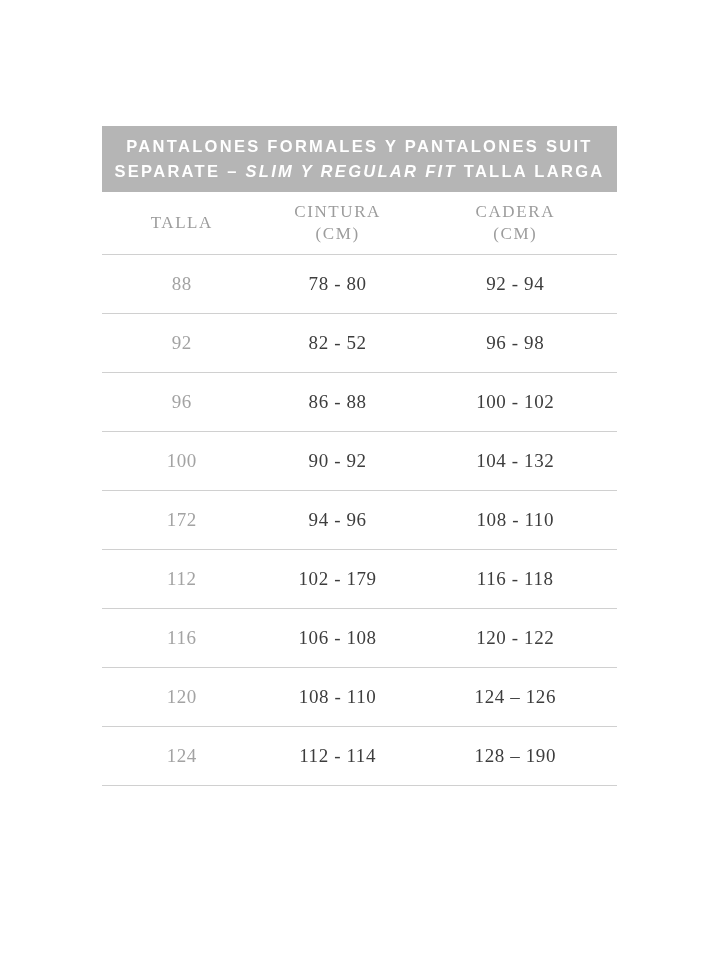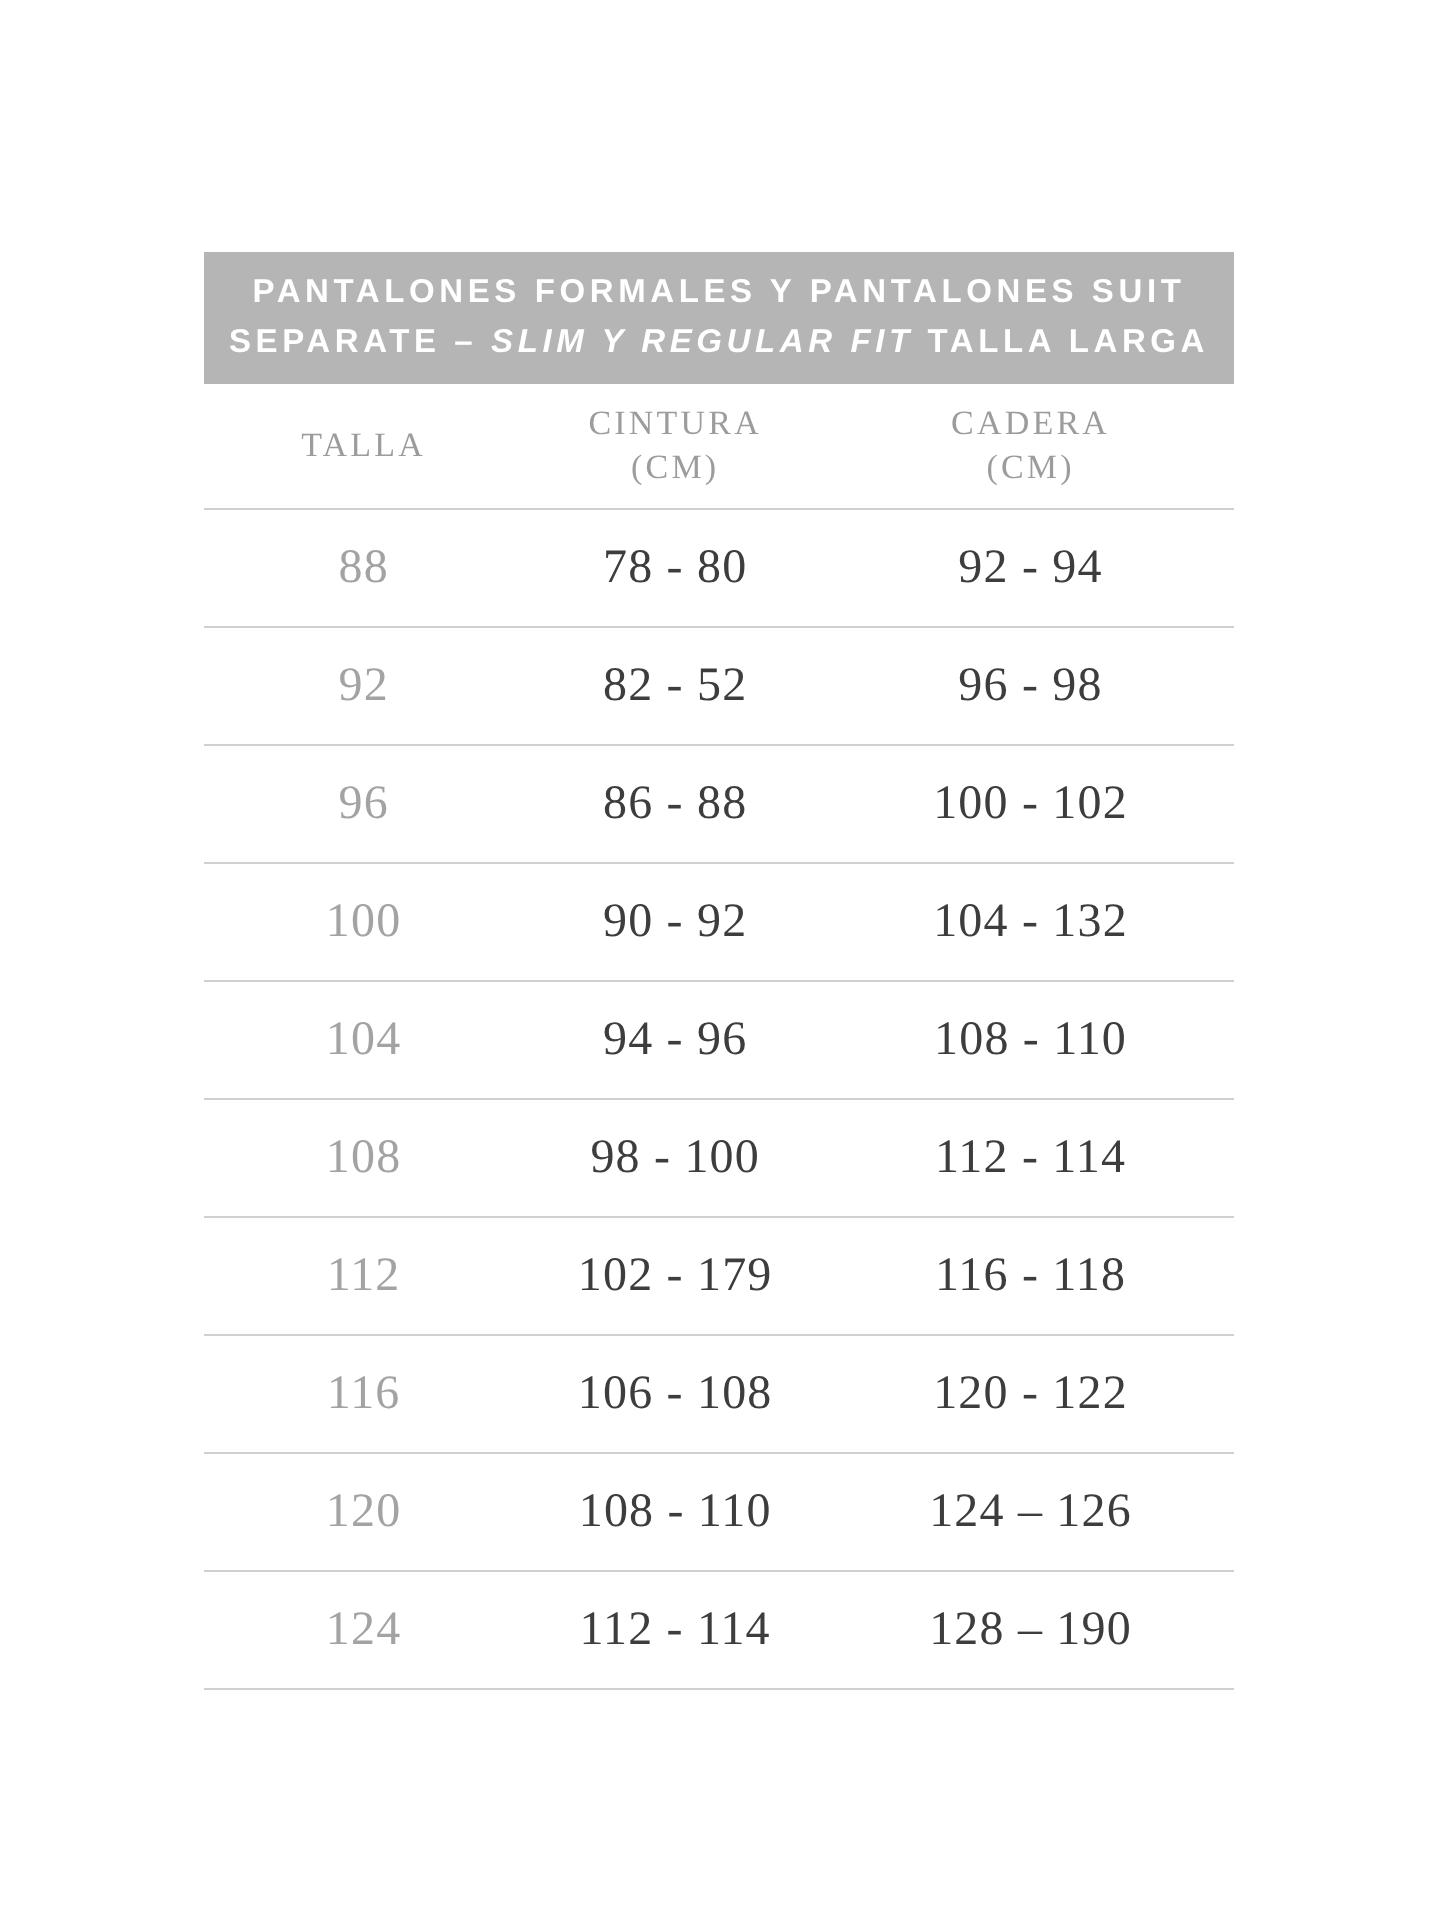--- a/index.html
+++ b/index.html
@@ -56,21 +56,21 @@
     line-height: 22px;
     text-align: center;
     vertical-align: middle;
     border-bottom: 1px solid var(--divider, #d0d0d0);
     padding: 0;
   }
   table.size-table td {
     height: 58px;
     text-align: center;
     vertical-align: middle;
-    font-size: 24px;
+    font-size: 19px;
     letter-spacing: 0.6px;
     color: var(--value-text, #3d3d3d);
     border-bottom: 1px solid var(--divider, #d0d0d0);
     padding: 0;
     white-space: nowrap;
   }
   table.size-table td.talla {
     color: var(--size-text, #a3a3a3);
   }
 </style>
@@ -121,28 +121,23 @@
             <td class="talla">96</td>
             <td>86 - 88</td>
             <td>100 - 102</td>
           </tr>
           <tr>
             <td class="talla">100</td>
             <td>90 - 92</td>
             <td>104 - 132</td>
           </tr>
           <tr>
-            <td class="talla">104</td>
+            <td class="talla">172</td>
             <td>94 - 96</td>
             <td>108 - 110</td>
-          </tr>
-          <tr>
-            <td class="talla">108</td>
-            <td>98 - 100</td>
-            <td>112 - 114</td>
           </tr>
           <tr>
             <td class="talla">112</td>
             <td>102 - 179</td>
             <td>116 - 118</td>
           </tr>
           <tr>
             <td class="talla">116</td>
             <td>106 - 108</td>
             <td>120 - 122</td>

